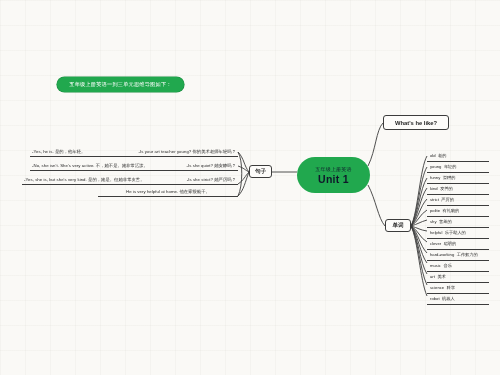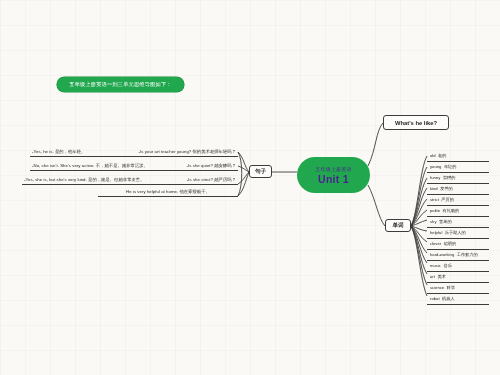--- a/index.html
+++ b/index.html
@@ -54,21 +54,21 @@
     box-shadow: 0 0 0 0.6px #1c8f43;
   }
   
   #central {
     left: 297px;
     top: 157px;
     width: 73px;
     height: 36px;
     border-radius: 18px;
     background: #21a84e;
-    color: #4c1d95;
+    color: #0f172a;
     display: flex;
     flex-direction: column;
     align-items: center;
     justify-content: center;
     gap: 1px;
   }
   #central .c-sub {
     font-size: 5px;
     letter-spacing: 0.2px;
     opacity: 0.96;

